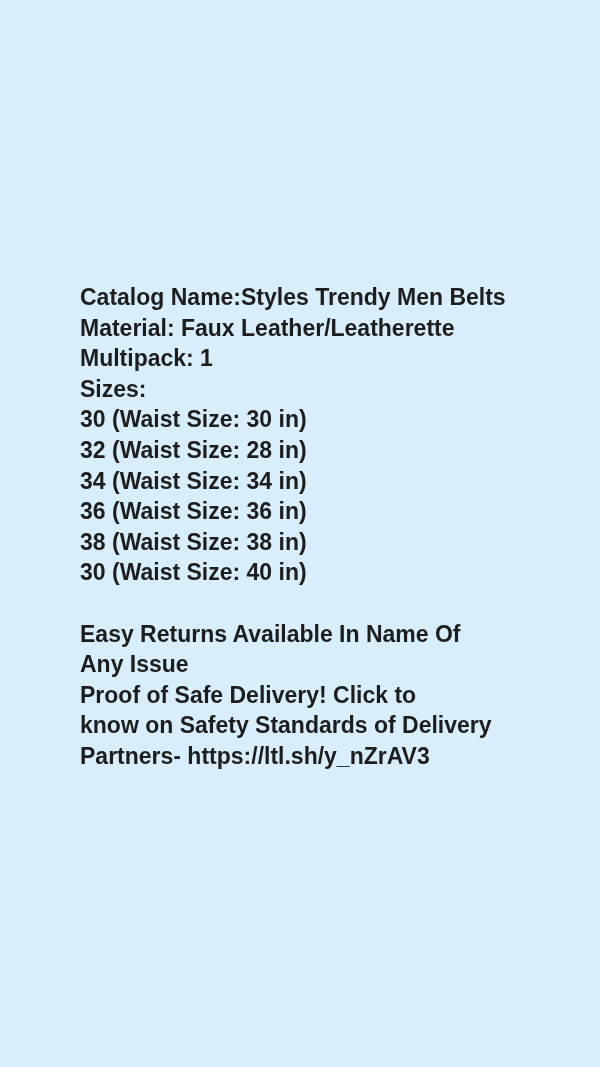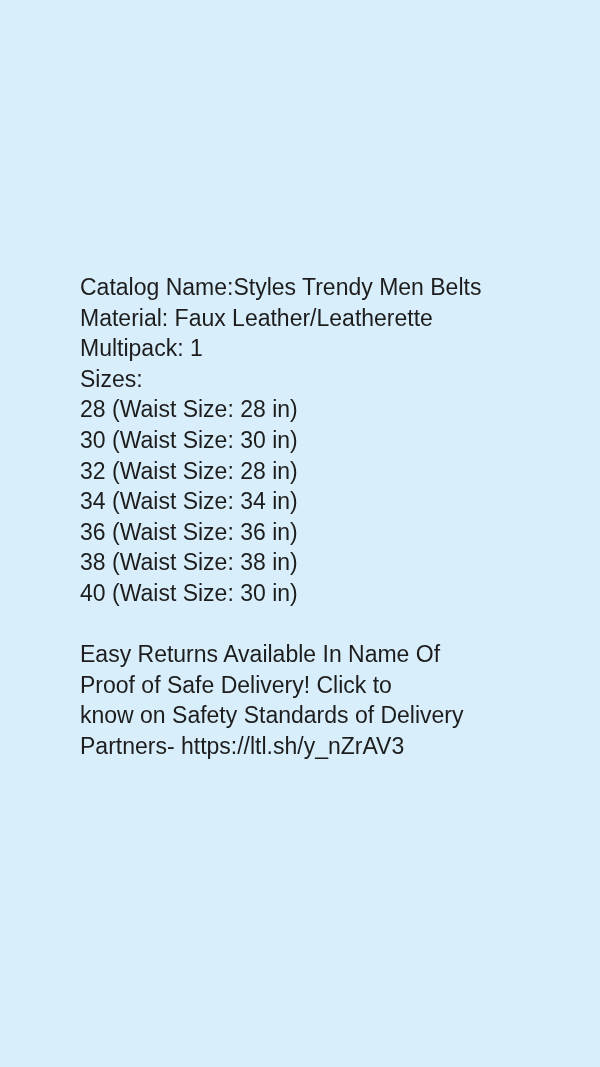--- a/index.html
+++ b/index.html
@@ -10,48 +10,48 @@
     width: 600px;
     height: 1067px;
     background: #d8eefb;
     overflow: hidden;
     position: relative;
     font-family: "Liberation Sans", sans-serif;
   }
   .catalog-text {
     position: absolute;
     left: 80px;
-    top: 272px;
+    top: 282px;
     width: 470px;
     font-size: 23px;
     line-height: 30.6px;
     color: #1d1d1d;
-    font-weight: 400;
+    font-weight: 700;
     white-space: nowrap;
   }
   .line {
     height: 30.6px;
   }
   .spacer {
     height: 30.6px;
   }
 </style>
 </head>
 <body style="background: rgb(216, 238, 251);">
 
 <div class="catalog-text" style="color: rgb(29, 29, 29);">
   <div class="line">Catalog Name:Styles Trendy Men Belts</div>
   <div class="line">Material: Faux Leather/Leatherette</div>
   <div class="line">Multipack: 1</div>
   <div class="line">Sizes:</div>
-  <div class="line">28 (Waist Size: 28 in)</div>
   <div class="line">30 (Waist Size: 30 in)</div>
   <div class="line">32 (Waist Size: 28 in)</div>
   <div class="line">34 (Waist Size: 34 in)</div>
   <div class="line">36 (Waist Size: 36 in)</div>
   <div class="line">38 (Waist Size: 38 in)</div>
-  <div class="line">40 (Waist Size: 30 in)</div>
+  <div class="line">30 (Waist Size: 40 in)</div>
   <div class="spacer"></div>
   <div class="line">Easy Returns Available In Name Of</div>
+  <div class="line">Any Issue</div>
   <div class="line">Proof of Safe Delivery! Click to</div>
   <div class="line">know on Safety Standards of Delivery</div>
   <div class="line">Partners- https://ltl.sh/y_nZrAV3</div>
 </div>
 
 </body></html>

